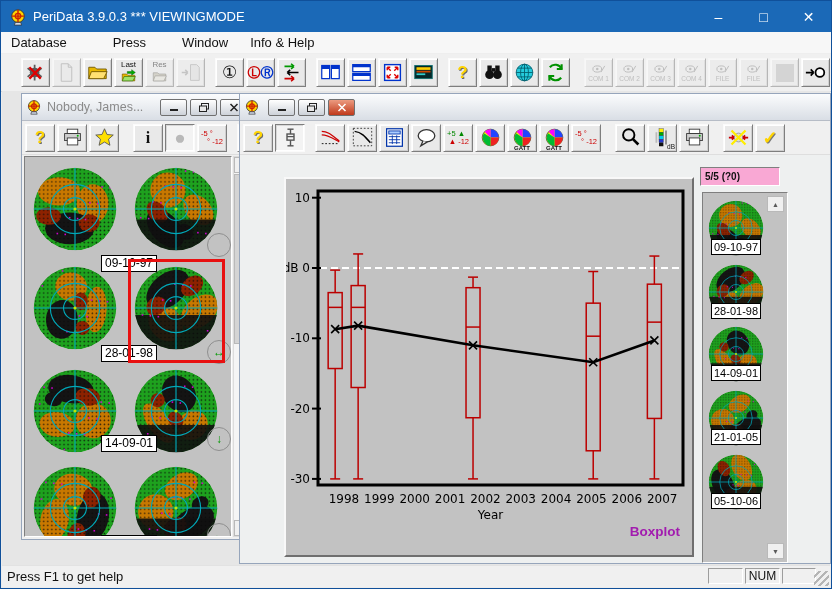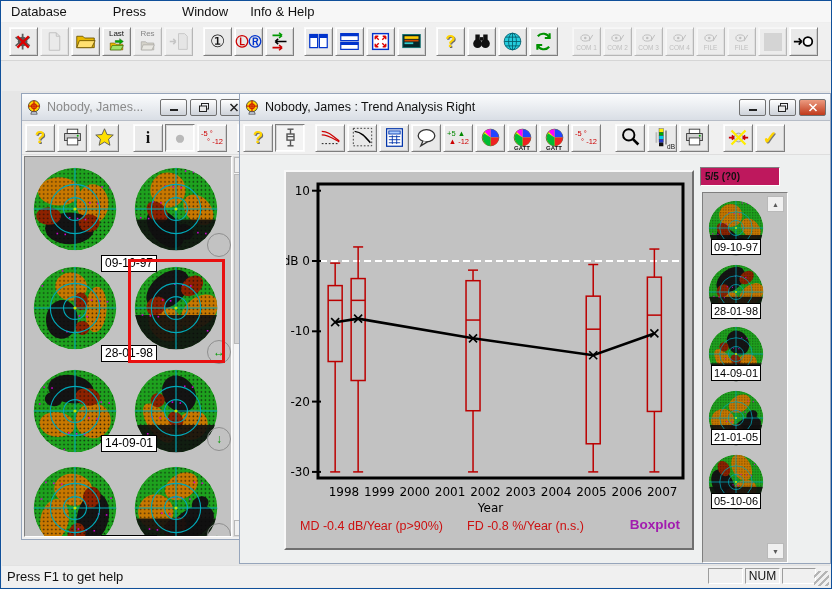--- a/index.html
+++ b/index.html
@@ -10,21 +10,21 @@
   .titlebar .appicon{margin:0 6px 0 8px;display:flex;}
   .titlebar .title{font-size:13px;flex:1;white-space:nowrap;}
   .capbtn{width:45px;height:31px;display:flex;align-items:center;justify-content:center;font-size:14px;color:#fff;}
   
   .menubar{height:21px;background:#f7f7f7;display:flex;align-items:center;font-size:13px;color:#111;border-bottom:1px solid #eee;}
   .menuitem{padding:0 10px;height:100%;display:flex;align-items:center;}
   .menuitem:nth-child(2){margin-left:26px;}
   .menuitem:nth-child(3){margin-left:16px;}
   .menuitem:nth-child(4){margin-left:2px;}
   
-  .toolbar{height:37px;background:#f0f0f0;border-bottom:1px solid #d6d6d6;display:flex;align-items:center;padding-left:8px;}
+  .toolbar{height:37px;background:#f0f0f0;border-bottom:1px solid #d6d6d6;display:flex;align-items:center;padding-left:20px;}
   .tbtn{width:29px;height:29px;box-sizing:border-box;background:#e9e9e9;border:1px solid;border-color:#fbfbfb #7e7e7e #7e7e7e #fbfbfb;box-shadow:inset 1px 1px 0 #fff,inset -1px -1px 0 #cfcfcf;display:flex;flex-direction:column;align-items:center;justify-content:center;margin-right:2px;position:relative;flex-shrink:0;}
   .tbtn.pressed{border-color:#7e7e7e #fbfbfb #fbfbfb #7e7e7e;box-shadow:inset -1px -1px 0 #fff,inset 1px 1px 0 #d7d7d7;background:#f3f3f3;}
   .tbtn.dis{opacity:.5;filter:grayscale(.9);}
   .tbtn .ic{width:21px;height:21px;}
   .tbtn .ic-sm{width:17px;height:15px;}
   .gap8{width:8px;flex-shrink:0;} .gap12{width:12px;flex-shrink:0;}
   .tb-mini{font-size:8px;line-height:8px;color:#111;}
   .qmark{font-size:17px;font-weight:bold;color:#ffd400;text-shadow:1px 1px 0 #6b6b6b;line-height:17px;}
   .com-lbl{font-size:6.5px;line-height:7px;color:#8f8f8f;letter-spacing:0;}
   .ic-com{width:15px;height:12px;}
@@ -58,24 +58,24 @@
   .vf-map{position:absolute;width:88px;height:88px;}
   .vf-date{position:absolute;left:76px;background:#fff;border:1px solid #000;font-size:12px;line-height:15px;padding:0 3px;z-index:5;white-space:nowrap;}
   .vf-ind{position:absolute;left:182px;width:22px;height:22px;border:1px solid #8f8f8f;border-radius:50%;display:flex;align-items:center;justify-content:center;font-size:12px;color:#009900;z-index:4;}
   .vf-sel{position:absolute;left:103px;top:102px;width:97px;height:104px;border:3px solid #e81010;z-index:6;box-sizing:border-box;}
   .vscroll{position:absolute;right:1px;top:1px;bottom:2px;width:17px;background:#f5f5f5;border:1px solid #dcdcdc;box-sizing:border-box;}
   .sc-btn{position:absolute;left:0;right:0;height:16px;background:#f0f0f0;border:1px solid #b9b9b9;display:flex;align-items:center;justify-content:center;font-size:7px;color:#5a5a5a;box-sizing:border-box;}
   .sc-up{top:0;} .sc-down{bottom:0;}
   .sc-thumb{position:absolute;left:0;right:0;top:17px;height:170px;background:#d4d4d4;border:1px solid #b9b9b9;box-sizing:border-box;}
   
   .r-content{position:relative;flex:1;background:#eef0f0;}
-  .chart-panel{position:absolute;left:44px;top:15px;width:410px;height:380px;background:#c2c2c2;border:2px solid;border-color:#f8f8f8 #6f6f6f #6f6f6f #f8f8f8;box-sizing:border-box;}
+  .chart-panel{position:absolute;left:44px;top:22px;width:410px;height:380px;background:#c2c2c2;border:2px solid;border-color:#f8f8f8 #6f6f6f #6f6f6f #f8f8f8;box-sizing:border-box;}
   .stats{position:absolute;left:14px;top:347px;font-size:12.5px;color:#cc1111;display:flex;gap:24px;white-space:nowrap;}
   .bp-label{position:absolute;right:12px;top:345px;color:#a21caf;font-weight:bold;font-size:13.5px;}
-  .counter{position:absolute;left:460px;top:12px;width:80px;height:19px;background:#be185d;border:1px solid;border-color:#7f7f7f #fff #fff #7f7f7f;box-sizing:border-box;font-size:10px;font-weight:bold;padding:3px 4px;color:#111;}
+  .counter{position:absolute;left:460px;top:12px;width:80px;height:19px;background:#f9a8d4;border:1px solid;border-color:#7f7f7f #fff #fff #7f7f7f;box-sizing:border-box;font-size:10px;font-weight:bold;padding:3px 4px;color:#111;}
   .strip{position:absolute;left:462px;top:37px;width:86px;height:371px;background:#c2c2c2;border:1px solid;border-color:#7f7f7f #fff #fff #7f7f7f;box-sizing:border-box;overflow:hidden;}
   .strip .sc-btn{left:auto;right:3px;width:17px;}
   .strip .sc-up{top:3px;} .strip .sc-down{bottom:3px;}
   .strip-map{position:absolute;left:4px;width:58px;height:58px;}
   .strip-date{position:absolute;left:8px;background:#fff;border:1px solid #000;font-size:11px;line-height:14px;padding:0 2px;z-index:5;white-space:nowrap;}
   
   .statusbar{position:absolute;left:1px;right:1px;bottom:1px;height:21px;background:#f0f0f0;border-top:1px solid #e2e2e2;font-size:13px;color:#111;}
   .sb-help{position:absolute;left:5px;top:3px;}
   .sb-box{position:absolute;top:2px;height:16px;border:1px solid;border-color:#9d9d9d #fff #fff #9d9d9d;box-sizing:border-box;text-align:center;font-size:12px;line-height:14px;}
   .grip{position:absolute;right:1px;bottom:1px;width:15px;height:15px;background:repeating-linear-gradient(135deg,transparent 0 3px,#b5b5b5 3px 5px);}
@@ -248,20 +248,37 @@
         <path d="M1.5 1l7 7M8.5 1l-7 7" stroke="#222" stroke-width="1.5"></path>
       </symbol>
   <symbol id="sy-cap-x-white" viewBox="0 0 10 9">
         <path d="M1.5 1l7 7M8.5 1l-7 7" stroke="#fff" stroke-width="1.5"></path>
       </symbol>
 </defs>
 </svg>
 
 <div class="app">
 
+  <div class="titlebar">
+    <span class="appicon">
+        <svg width="18" height="18">
+          <use href="#sy-target"></use>
+        </svg>
+      </span>
+    <span class="title">PeriData 3.9.0.3 *** VIEWINGMODE</span>
+    <span class="capbtn">
+        <span>–</span>
+      </span>
+    <span class="capbtn">
+        <span>□</span>
+      </span>
+    <span class="capbtn">
+        <span>✕</span>
+      </span>
+  </div>
 
   <div class="menubar">
     <span class="menuitem">Database</span>
     <span class="menuitem">Press</span>
     <span class="menuitem">Window</span>
     <span class="menuitem">Info &amp; Help</span>
   </div>
 
   <div class="toolbar">
     <div class="tbtn">
@@ -735,21 +752,20 @@
       </div>
     </div>
 
     <div class="child" style="left:237px;top:2px;width:592px;height:471px;">
       <div class="ctitle active">
         <span class="cticon">
             <svg width="16" height="16">
               <use href="#sy-target"></use>
             </svg>
           </span>
-        <span class="txt">Nobody, James :  Trend Analysis  Right</span>
         <span class="cbtn">
             <svg width="10" height="9">
               <use href="#sy-cap-min"></use>
             </svg>
           </span>
         <span class="cbtn">
             <svg width="10" height="9">
               <use href="#sy-cap-rest"></use>
             </svg>
           </span>
@@ -911,24 +927,20 @@
                 <text x="128.7" y="324" text-anchor="middle" font-size="12" fill="#000">2000</text>
                 <text x="164.05" y="324" text-anchor="middle" font-size="12" fill="#000">2001</text>
                 <text x="199.4" y="324" text-anchor="middle" font-size="12" fill="#000">2002</text>
                 <text x="234.75" y="324" text-anchor="middle" font-size="12" fill="#000">2003</text>
                 <text x="270.1" y="324" text-anchor="middle" font-size="12" fill="#000">2004</text>
                 <text x="305.45000000000005" y="324" text-anchor="middle" font-size="12" fill="#000">2005</text>
                 <text x="340.8" y="324" text-anchor="middle" font-size="12" fill="#000">2006</text>
                 <text x="376.15000000000003" y="324" text-anchor="middle" font-size="12" fill="#000">2007</text>
                 <text x="204.5" y="340" text-anchor="middle" font-size="12" fill="#000">Year</text>
               </svg></div>
-          <div class="stats">
-            <span>MD -0.4 dB/Year (p&gt;90%)</span>
-            <span>FD -0.8 %/Year (n.s.)</span>
-          </div>
           <div class="bp-label">Boxplot</div>
         </div>
         <div class="counter">5/5 (?0)</div>
         <div class="strip" id="strip">
           <div class="sc-btn sc-up">
               <span>▲</span>
             </div>
           <div class="sc-btn sc-down">
               <span>▼</span>
             </div>

